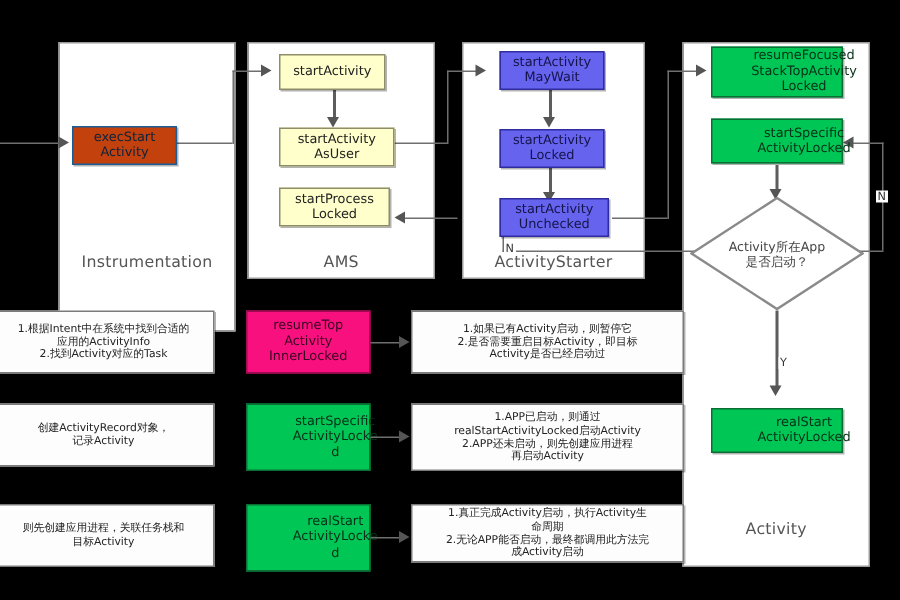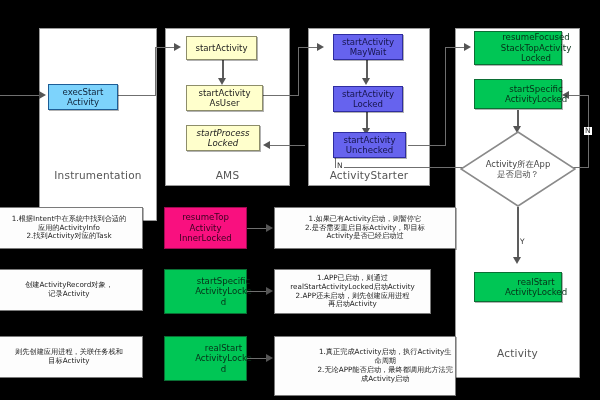--- a/index.html
+++ b/index.html
@@ -10,21 +10,21 @@
   
   .lane{position:absolute;background:#fff;border:1px solid #9a9a9a;box-sizing:border-box;}
   .lane-label{position:absolute;width:100%;text-align:center;color:#555;
               font-size:10.5px;letter-spacing:.2px;line-height:12px;}
 
   
   .node{position:absolute;box-sizing:border-box;border:1px solid #6b6b6b;
         display:flex;align-items:center;justify-content:center;text-align:center;
         font-size:8.6px;line-height:10.4px;color:#222;padding:1px 2px;
         box-shadow:1px 1px 0 rgba(0,0,0,.30);}
-  .n-blue   {background:#7dd3fc;border-color:#1d5d96;color:#10233a;}
+  .n-blue   {background:#c2410c;border-color:#1d5d96;color:#10233a;}
   .n-yellow {background:#ffffcc;border-color:#8d8d6a;}
   .n-purple {background:#6663ee;border-color:#2e2ca0;color:#15144a;}
   .n-green  {background:#00c655;border-color:#0b6e34;color:#063018;padding-left:38px;}
   .n-pink   {background:#f9107f;border-color:#a00a52;color:#3a0220;}
   .n-white  {background:#fdfdfd;border-color:#7a7a7a;color:#222;font-size:7.2px;line-height:8.8px;}
 
   
   .diamond{position:absolute;}
   .diamond svg{position:absolute;left:0;top:0;}
   .diamond .dtext{position:absolute;left:0;top:0;width:100%;height:100%;
@@ -126,21 +126,21 @@
     </div>
   </div>
 
   <div class="node n-yellow" style="left:186px;top:85px;width:77px;height:26px;">
     <div>
       <span>startActivity</span><br>
       <span>AsUser</span>
     </div>
   </div>
 
-  <div class="node n-yellow" style="left:186px;top:125px;width:74px;height:26px;font-style:italic;">
+  <div class="node n-yellow" style="left:186px;top:125px;width:74px;height:26px;">
     <div>
       <span>startProcess</span><br>
       <span>Locked</span>
     </div>
   </div>
 
   <div class="node n-purple" style="left:333px;top:34px;width:70px;height:26px;">
     <div>
       <span>startActivity</span><br>
       <span>MayWait</span>
@@ -231,21 +231,21 @@
   <div class="node n-green" style="left:164px;top:269px;width:83px;height:45px;">
     <div>
       <span>startSpecific</span><br>
       <span>ActivityLocke</span><br>
       <span>d</span>
     </div>
   </div>
   <div class="seg h" style="left:247px;top:291px;width:22px;"></div>
   <div class="arrow ar-r" style="left:266px;top:287px;"></div>
 
-  <div class="node n-white" style="left:274px;top:269px;width:157px;height:45px;">
+  <div class="node n-white" style="left:274px;top:269px;width:182px;height:45px;">
     <div>
       <span>1.APP已启动，则通过</span><br>
       <span>realStartActivityLocked启动Activity</span><br>
       <span>2.APP还未启动，则先创建应用进程</span><br>
       <span>再启动Activity</span>
     </div>
   </div>
 
   <div class="node n-white" style="left:-5px;top:336px;width:148px;height:42px;">
     <div>
@@ -257,21 +257,21 @@
   <div class="node n-green" style="left:164px;top:336px;width:83px;height:45px;">
     <div>
       <span>realStart</span><br>
       <span>ActivityLocke</span><br>
       <span>d</span>
     </div>
   </div>
   <div class="seg h" style="left:247px;top:358px;width:22px;"></div>
   <div class="arrow ar-r" style="left:266px;top:354px;"></div>
 
-  <div class="node n-white" style="left:274px;top:336px;width:182px;height:60px;justify-content:flex-end;">
+  <div class="node n-white" style="left:274px;top:336px;width:182px;height:39px;">
     <div>
       <span>1.真正完成Activity启动，执行Activity生</span><br>
       <span>命周期</span><br>
       <span>2.无论APP能否启动，最终都调用此方法完</span><br>
       <span>成Activity启动</span>
     </div>
   </div>
 
 </div>
 

